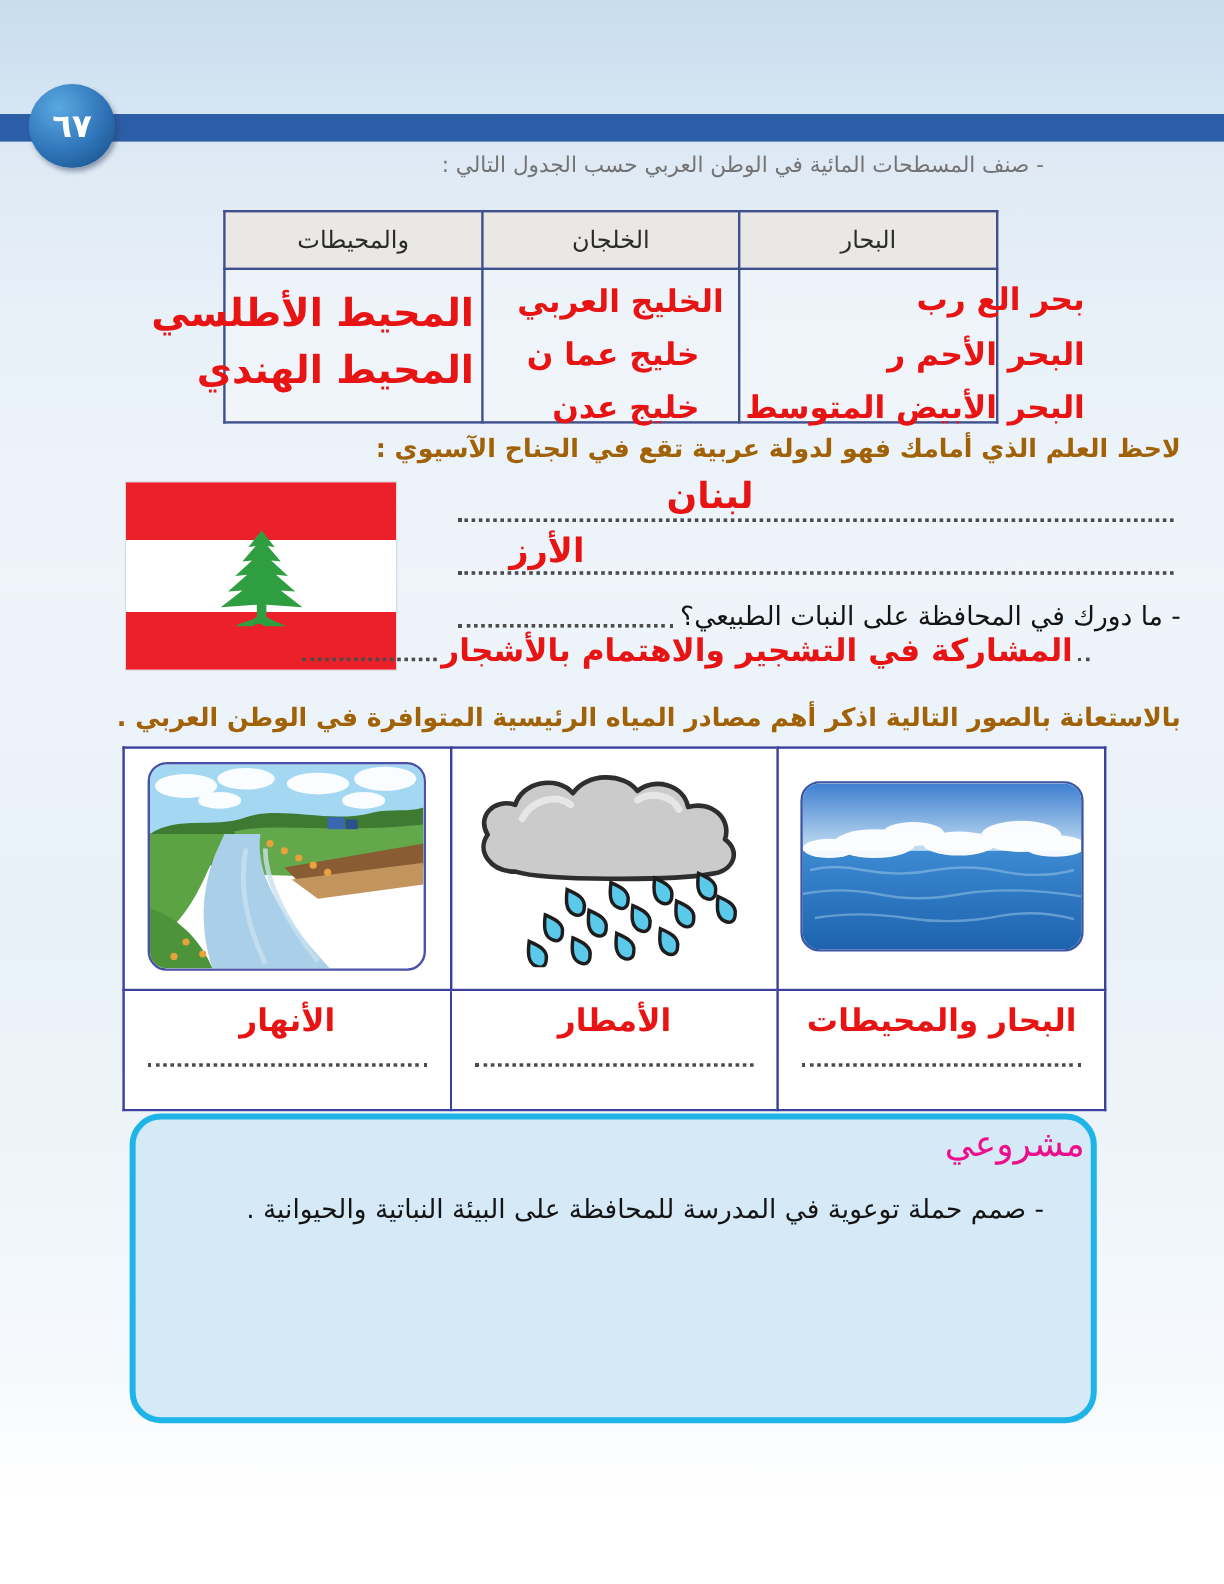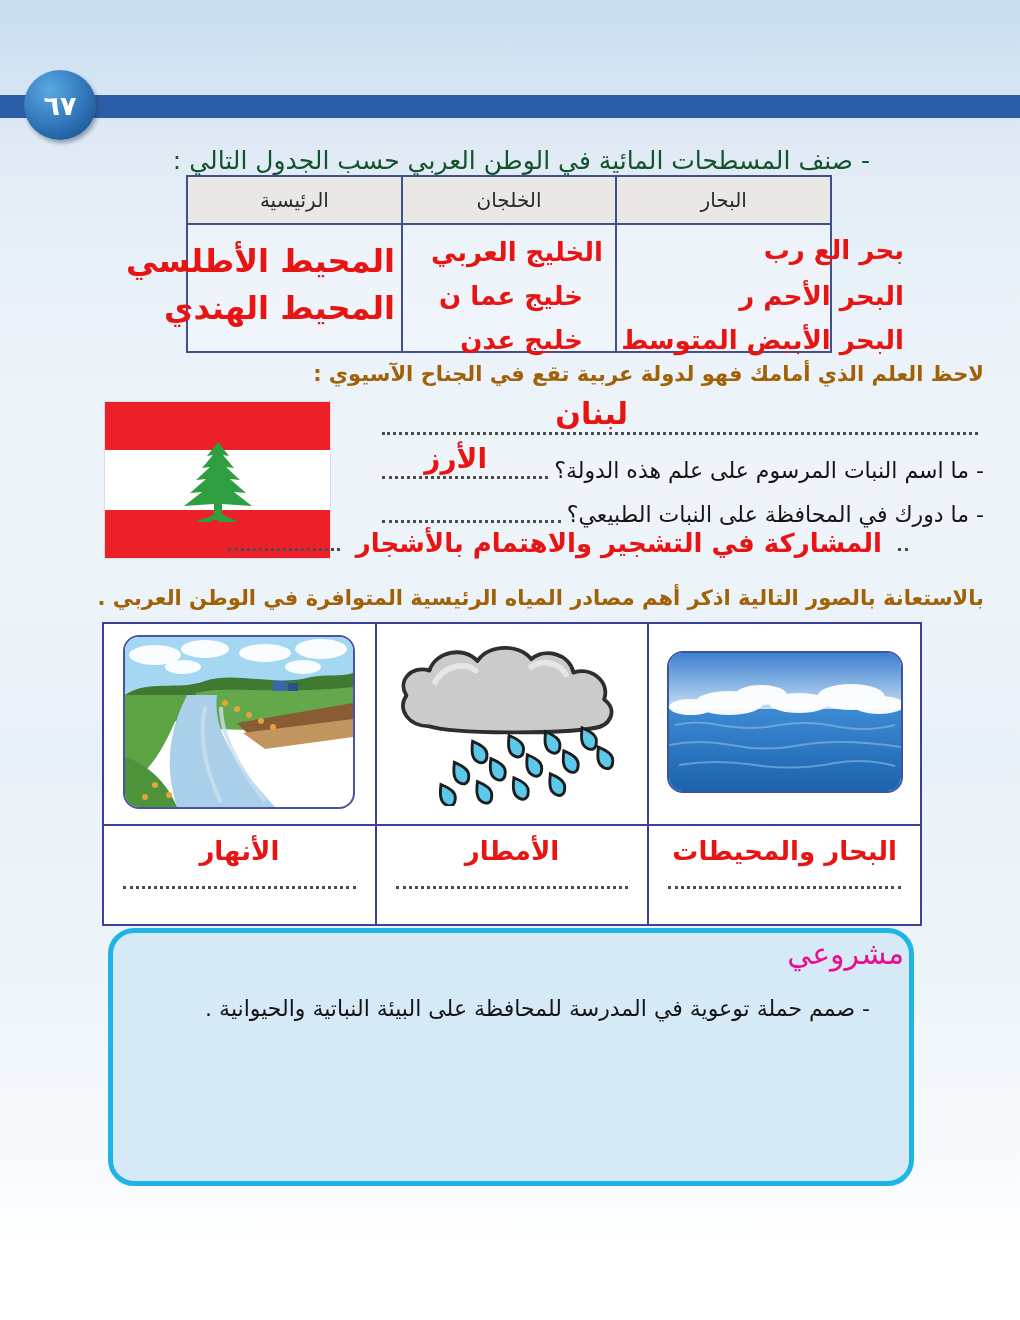--- a/index.html
+++ b/index.html
@@ -11,21 +11,21 @@
   }
   .abs{position:absolute;}
   .rtl{direction:rtl;unicode-bidi:embed;}
   
   .topbar{top:95px;left:0;width:1020px;height:23px;background:#2c5ea8;}
   .badge{left:24px;top:70px;width:72px;height:70px;border-radius:50%;
          background:radial-gradient(circle at 35% 28%,#5aa9e2 0%,#2f74b8 55%,#14497f 100%);
          box-shadow:2px 3px 4px rgba(40,60,90,.45);
          color:#fff;font-size:27px;font-weight:bold;display:flex;align-items:center;justify-content:center;}
   
-  .blacktext{color:#14532d;font-size:25px;margin-top:19px;}
+  .blacktext{color:#737373;font-size:18px;}
   .intro{top:127px;right:150px;}
   
   table.wtable{border-collapse:collapse;table-layout:fixed;width:646px;background:transparent;}
   table.wtable th,table.wtable td{border:2px solid #40508f;}
   table.wtable th{height:44px;background:#eae8e4;font-size:20px;font-weight:normal;color:#2b2b2b;}
   table.wtable td{height:124px;background:rgba(255,255,255,0.25);}
   .t1{left:186px;top:175px;}
   
   .red{color:#e81414;font-weight:bold;white-space:nowrap;text-align:right;}
   .seaAns{right:116px;font-size:26px;line-height:45px;text-align:right;}
@@ -65,21 +65,21 @@
 </div>
 
 <div class="abs rtl blacktext intro">- صنف المسطحات المائية في الوطن العربي حسب الجدول التالي :</div>
 
 <div class="abs t1">
   <table class="wtable rtl" dir="rtl">
     <tbody>
         <tr>
       <th>البحار</th>
       <th>الخلجان</th>
-      <th>الرئيسية</th>
+      <th>والمحيطات</th>
     </tr>
     <tr>
       <td></td>
       <td></td>
       <td></td>
     </tr>
   </tbody>
     </table>
 </div>
 
@@ -104,33 +104,32 @@
     </g>
   </svg>
 </div>
 
 <div class="abs qrow" style="top:404px;right:36px;left:382px">
   <span class="leader fill"></span>
 </div>
 <div class="abs rtl red" style="top:396px;right:392px;font-size:30px">لبنان</div>
 
 <div class="abs qrow" style="top:448px;right:36px;left:382px">
-  <span class="q rtl">- ما اسم النبات المرسوم على علم هذه الدولة؟</span>
   <span class="leader fill"></span>
 </div>
 <div class="abs rtl red" style="top:442px;right:533px;font-size:28px">الأرز</div>
 
 <div class="abs qrow" style="top:492px;right:36px;left:382px">
   <span class="q rtl">- ما دورك في المحافظة على النبات الطبيعي؟</span>
   <span class="leader fill"></span>
 </div>
 
 <div class="abs" style="top:528px;right:112px;display:flex;direction:rtl;align-items:flex-end">
   <span class="leader" style="width:10px;margin-bottom:7px"></span>
-  <span class="rtl red" style="font-size:26px;margin:0 16px">المشاركة في التشجير والاهتمام بالأشجار</span>
+  <span class="rtl red" style="font-size:26px;margin:0 4px">المشاركة في التشجير والاهتمام بالأشجار</span>
   <span class="leader" style="width:112px;margin-bottom:7px"></span>
 </div>
 
 <div class="abs rtl cyan" style="top:586px;right:36px">بالاستعانة بالصور التالية اذكر أهم مصادر المياه الرئيسية المتوافرة في الوطن العربي .</div>
 
 <div class="abs t2">
   <table class="itable" dir="rtl">
     <tbody>
         <tr>
       <td style="height:198px">

